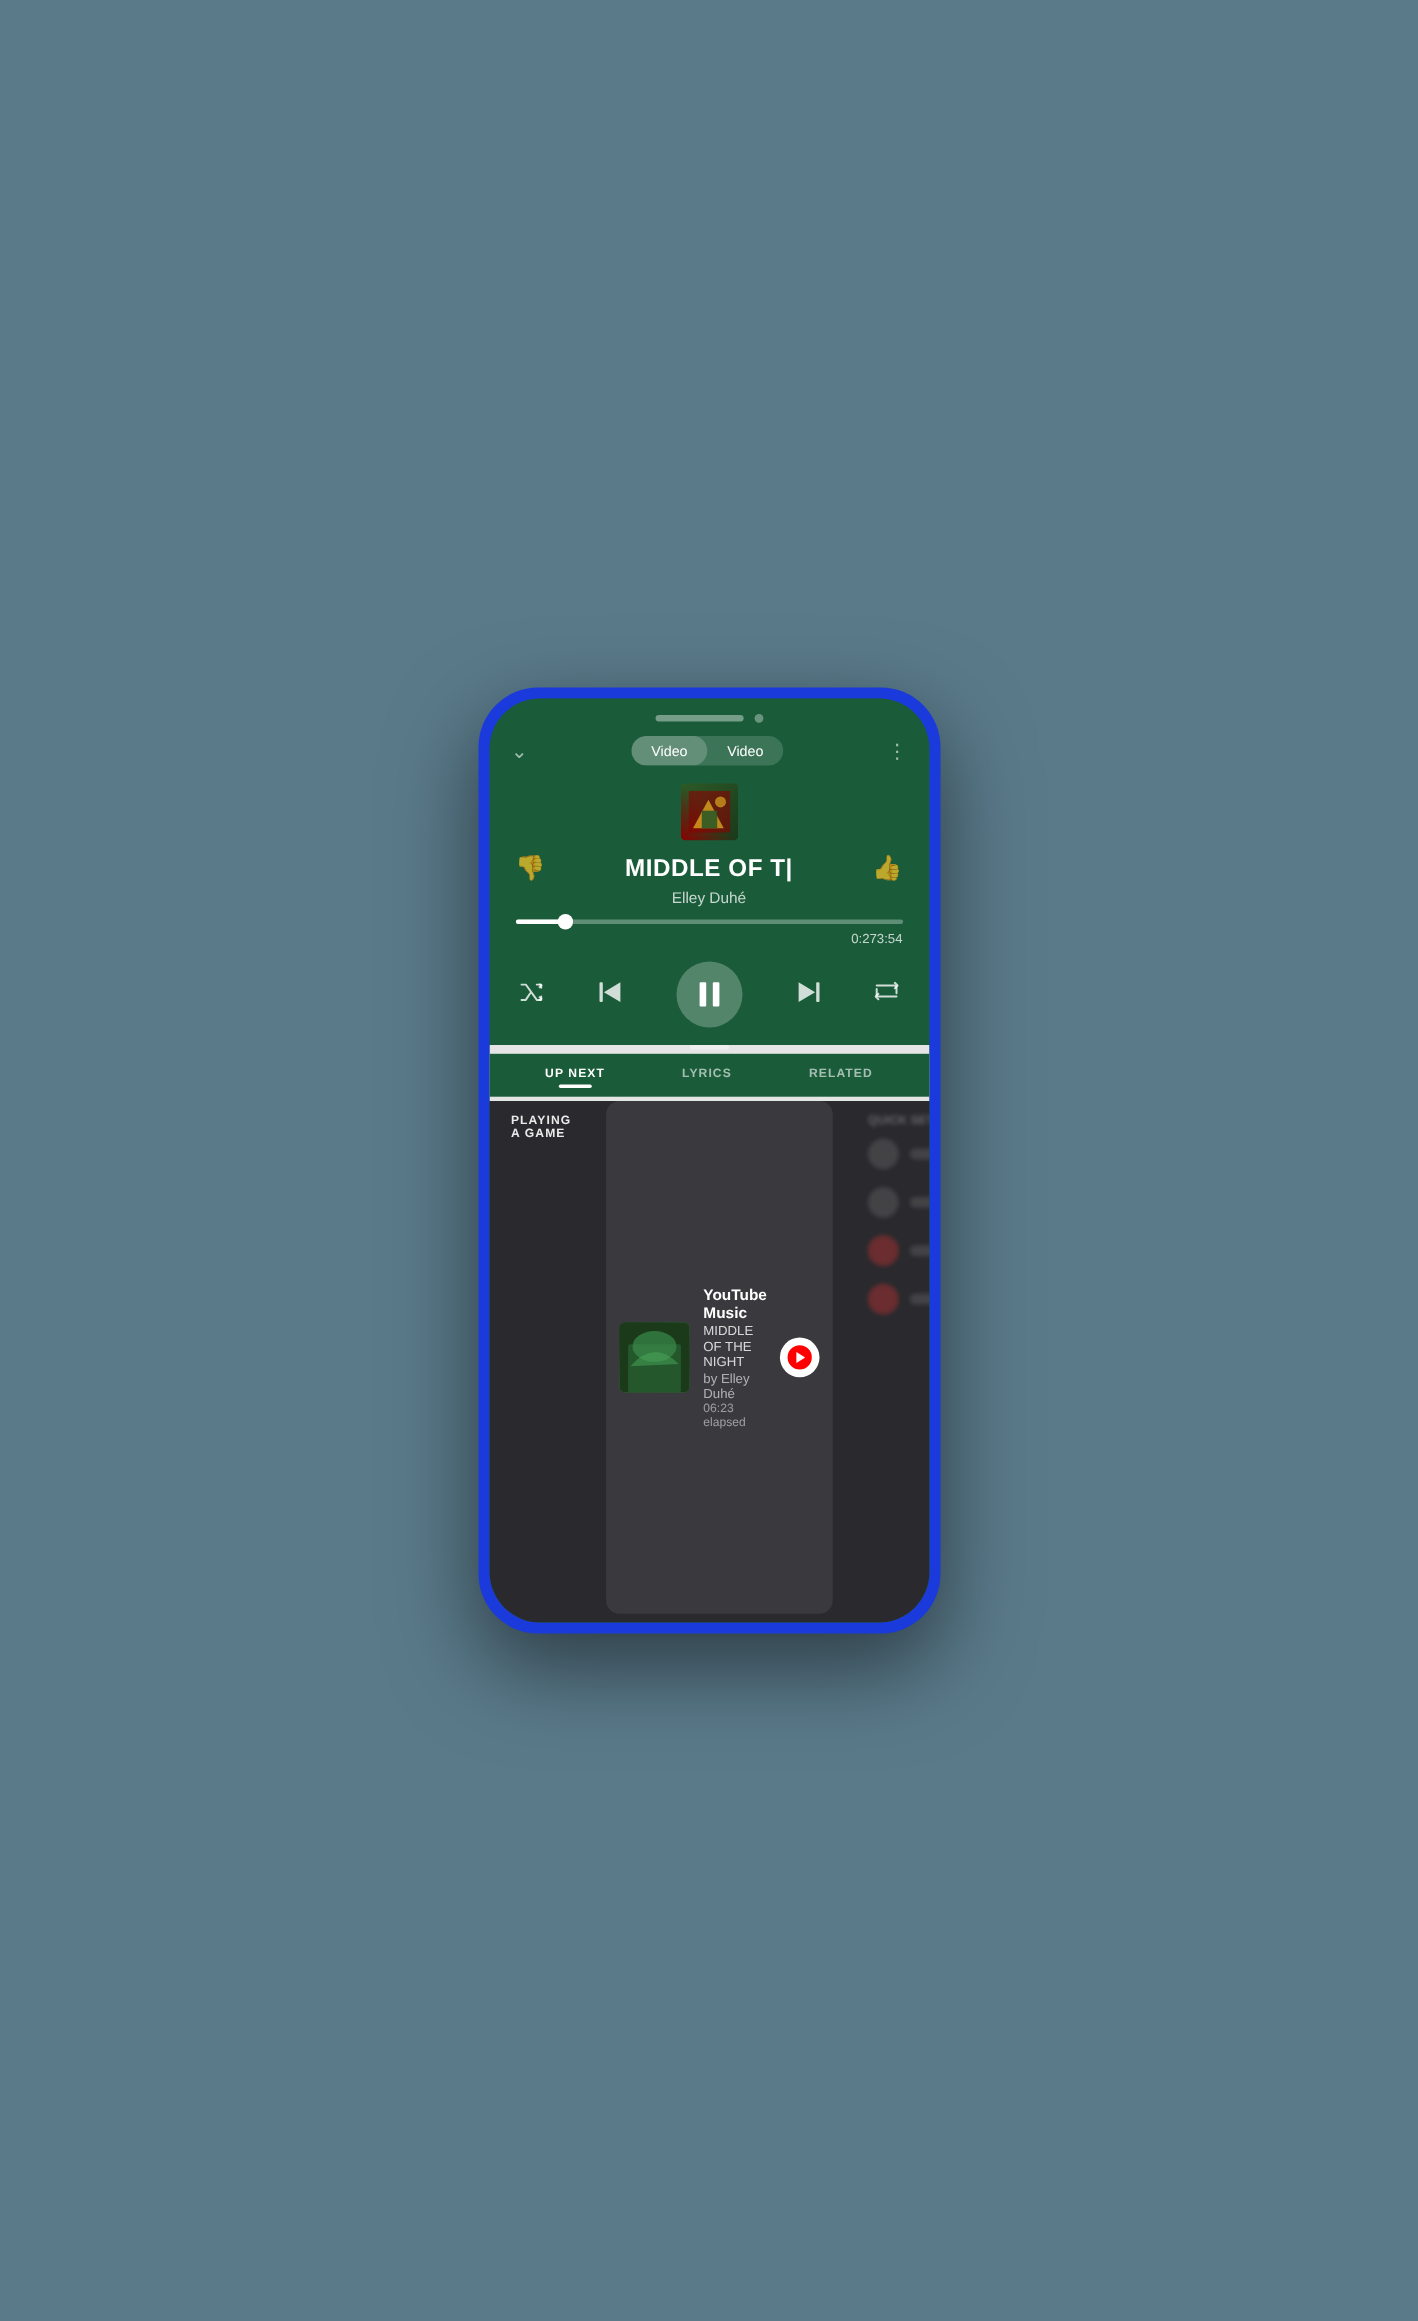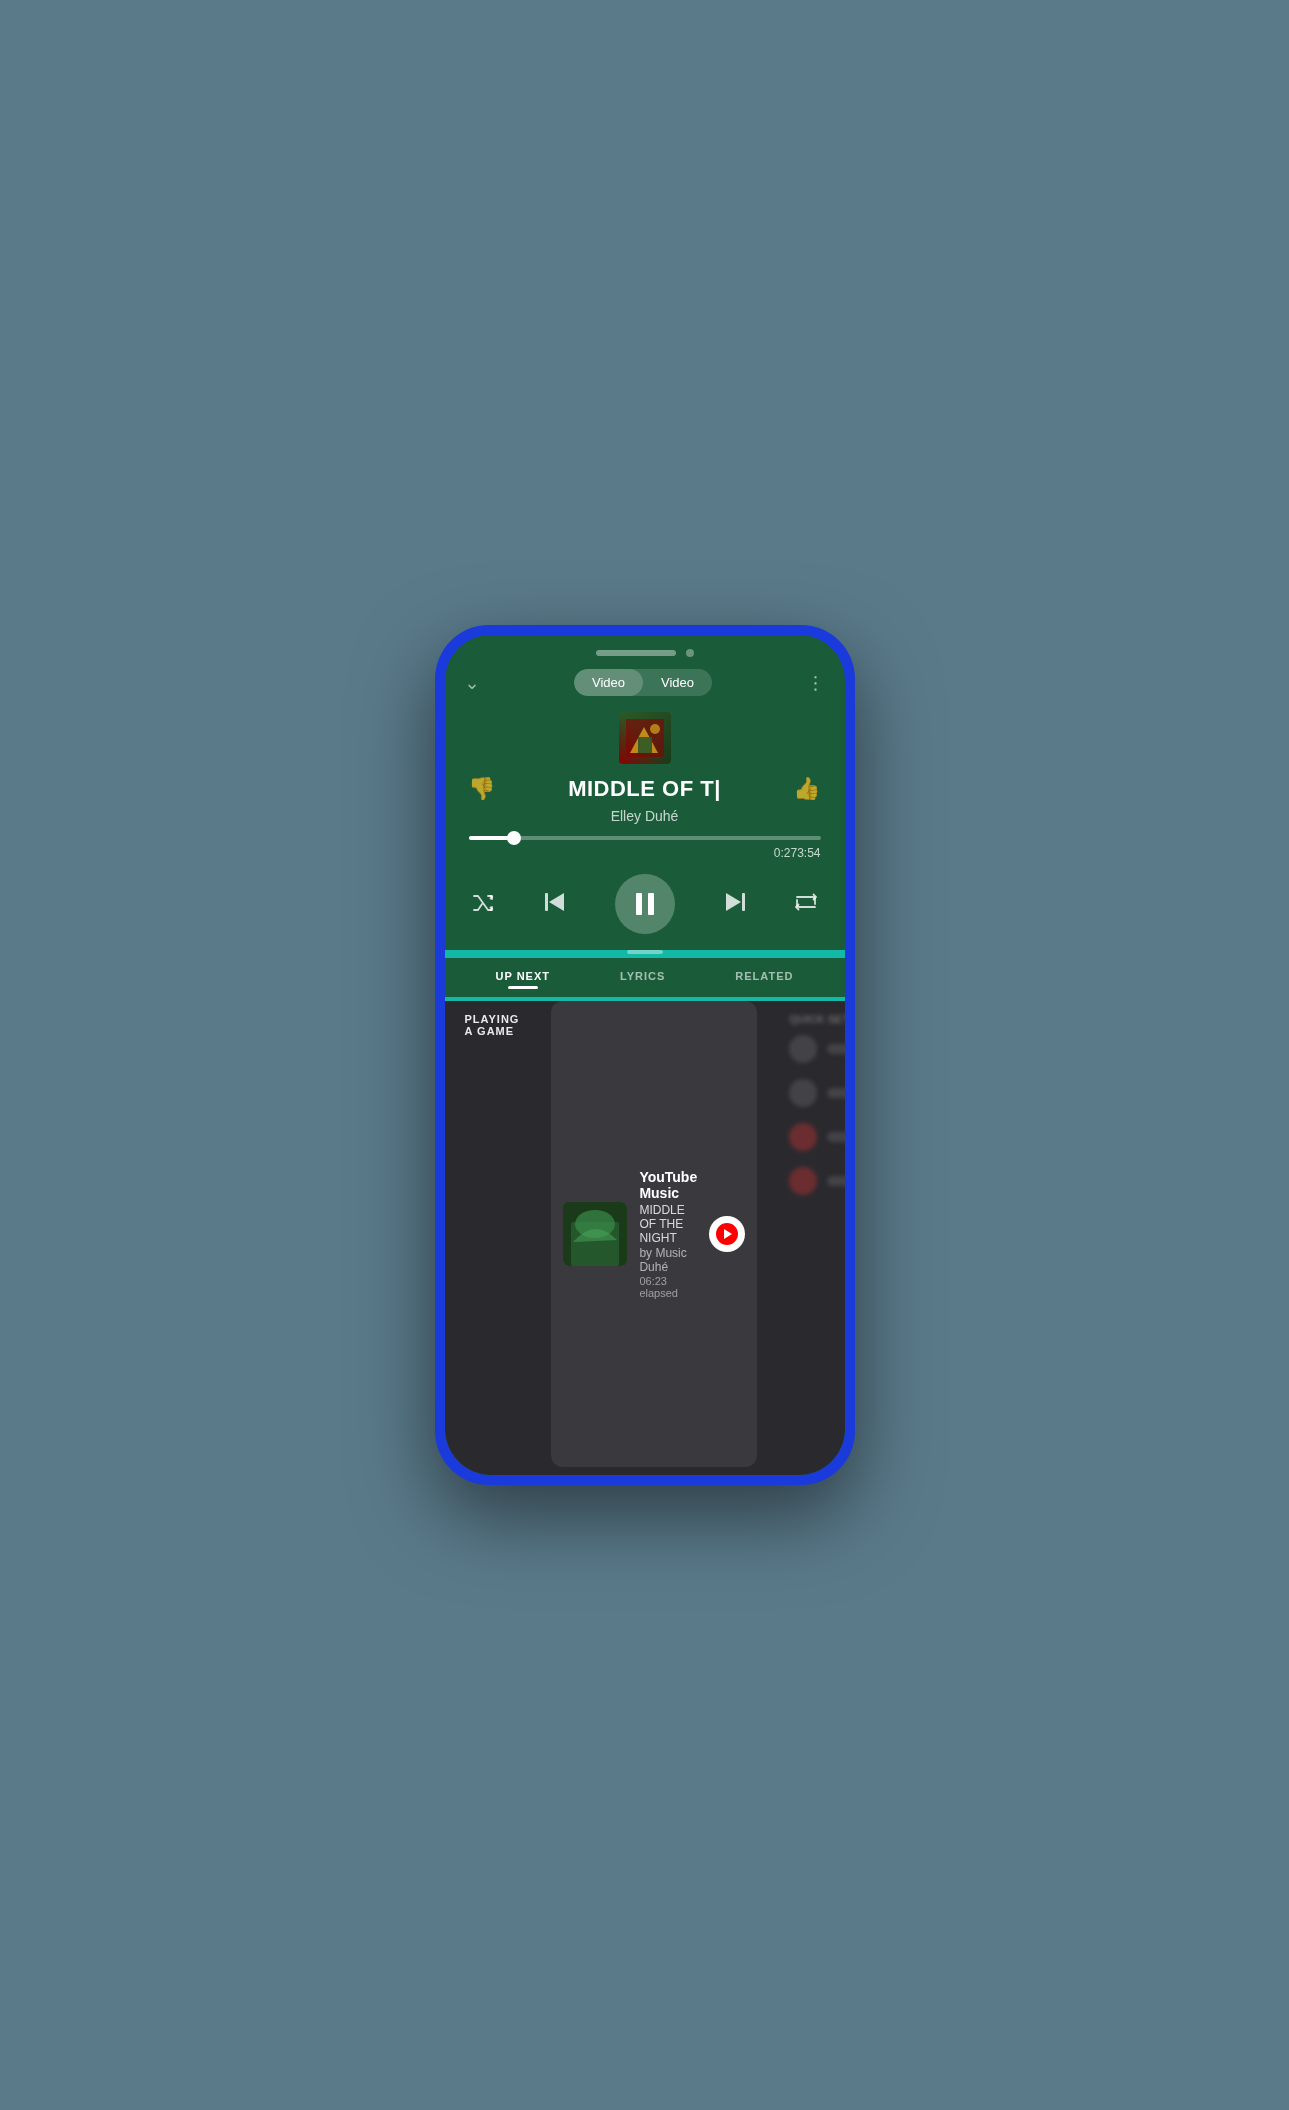--- a/index.html
+++ b/index.html
@@ -464,21 +464,21 @@
 
       <span class="ctrl-icon">
         <svg width="22" height="18" viewBox="0 0 22 18" fill="none">
           <path d="M2 4h16a2 2 0 012 2v5M20 14H4a2 2 0 01-2-2V7" stroke="rgba(255,255,255,0.8)" stroke-width="1.8" stroke-linecap="round"></path>
           <polyline points="18,1 21,4 18,7" fill="none" stroke="rgba(255,255,255,0.8)" stroke-width="1.8"></polyline>
           <polyline points="4,11 1,14 4,17" fill="none" stroke="rgba(255,255,255,0.8)" stroke-width="1.8"></polyline>
         </svg>
       </span>
     </div>
 
-    <div style="background:#14b8a6; padding-bottom:4px;">
+    <div style="background:#e5e5e5; padding-bottom:4px;">
       <div class="drag-handle"></div>
       <div class="bottom-tabs">
         <div>
           <div class="bottom-tab active">UP NEXT</div>
           <div class="bottom-tab-underline"></div>
         </div>
         <div>
           <div class="bottom-tab">LYRICS</div>
         </div>
         <div>
@@ -499,21 +499,21 @@
               <rect width="64" height="64" fill="#1a3a1a"></rect>
               <rect x="8" y="20" width="48" height="44" fill="#2d6a3a" rx="2" opacity="0.6"></rect>
               <ellipse cx="32" cy="22" rx="20" ry="14" fill="#3a8a4a" opacity="0.7"></ellipse>
               <path d="M10 40 Q32 15 54 38" fill="#4aaa5a" opacity="0.5"></path>
             </svg>
           </div>
         </div>
         <div class="card-info">
           <div class="card-app-name">YouTube Music</div>
           <div class="card-song-title">MIDDLE OF THE NIGHT</div>
-          <div class="card-artist">by Music Duhé</div>
+          <div class="card-artist">by Elley Duhé</div>
           <div class="card-elapsed">06:23 elapsed</div>
         </div>
         <div class="yt-icon">
           <div class="yt-play">
             <div class="yt-play-triangle"></div>
           </div>
         </div>
       </div>
 
       <div class="blurred-section">

